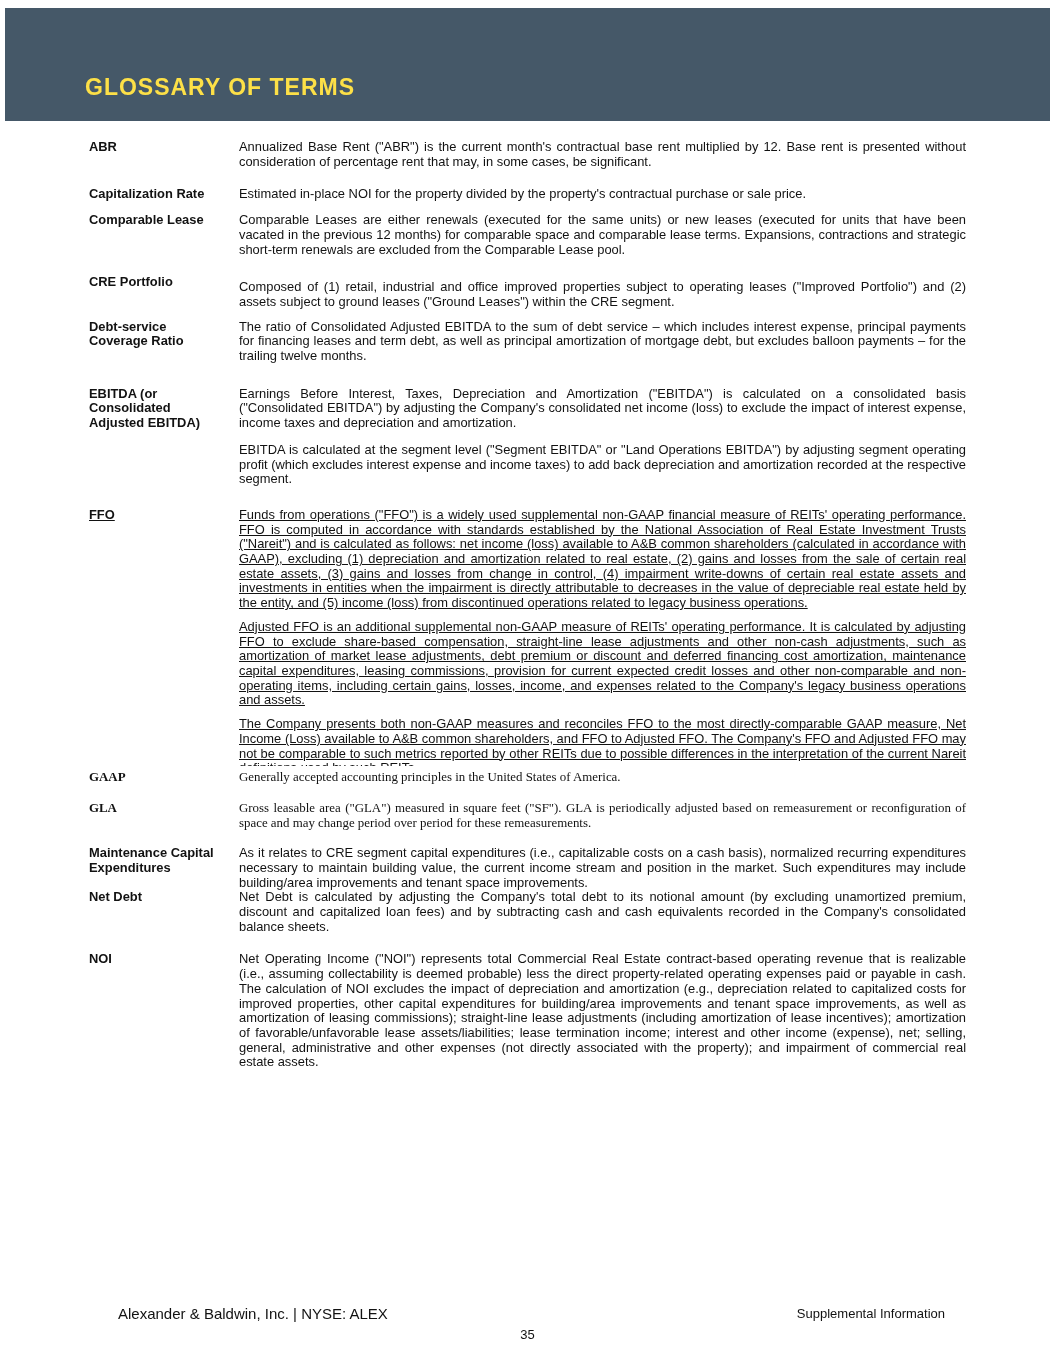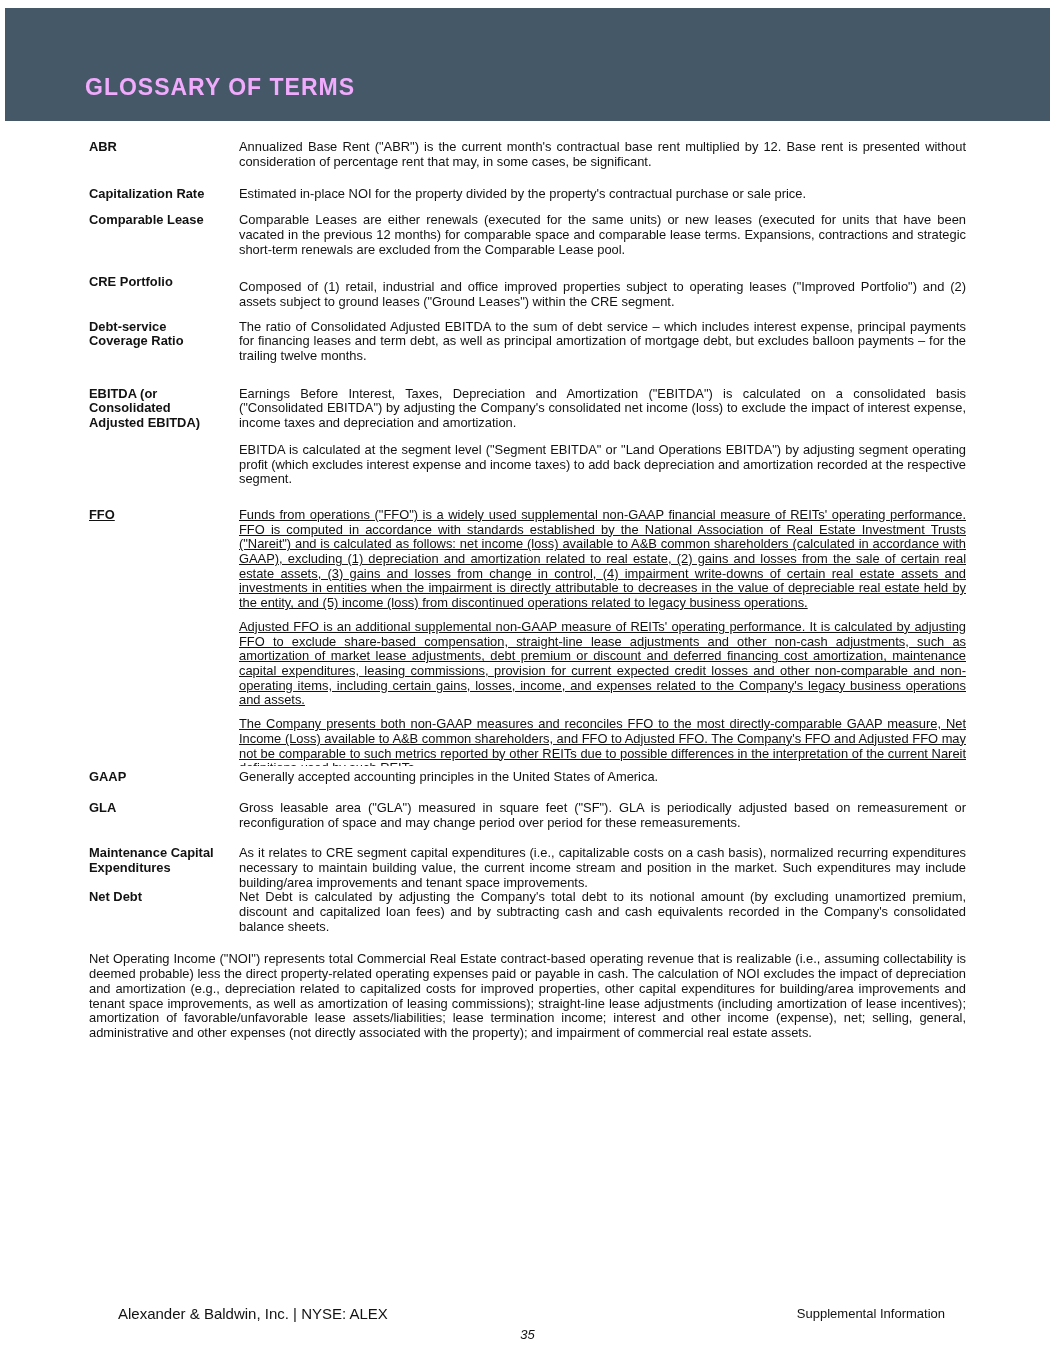--- a/index.html
+++ b/index.html
@@ -15,21 +15,21 @@
   .titlebar {
     position: absolute;
     left: 5px; top: 8px; right: 5px;
     height: 113px;
     background: #455868;
   }
   .titlebar h1 {
     margin: 0;
     position: absolute;
     left: 80px; top: 67px;
-    color: #f0abfc;
+    color: #fde047;
     font-size: 23px;
     line-height: 24px;
     font-weight: 700;
     letter-spacing: 1px;
     white-space: nowrap;
   }
   .content {
     position: absolute;
     left: 89px; top: 140px;
     width: 877px;
@@ -53,37 +53,37 @@
   .row-ffo .def p { margin-bottom: 9px; }
   .row-ffo .def p:last-child { margin-bottom: 0; }
   .def.offset { padding-top: 5px; }
   .clip { max-height: 49px; overflow: hidden; }
   .mb18 { margin-bottom: 18px; }
   .mb27 { margin-bottom: 11px; }
   .mb10 { margin-bottom: 10px; }
   .mb23 { margin-bottom: 23px; }
   .mb21 { margin-bottom: 21px; }
   .mb4  { margin-bottom: 4px; text-decoration: underline; }
-  .mb16 { margin-bottom: 16px; }
+  .mb16 { margin-bottom: 16px; font-family: Liberation Serif, serif; }
   .mb19 { }
   .footer-left {
     position: absolute;
     left: 118px; top: 1306px;
     font-size: 15px; line-height: 15px;
   }
   .footer-right {
     position: absolute;
     right: 110px; top: 1306px;
     font-size: 13px; line-height: 15px;
   }
   .footer-page {
     position: absolute;
     left: 0; right: 0; top: 1327px;
     text-align: center;
-    font-size: 13px; line-height: 15px; font-style: italic;
+    font-size: 13px; line-height: 15px;
   }
 </style>
 </head>
 <body>
 
 <div class="page">
 
   <header class="titlebar">
     <h1>GLOSSARY OF TERMS</h1>
   </header>
@@ -164,20 +164,21 @@
     </div>
 
     <div class="row mb18">
       <div class="term">Net Debt</div>
       <div class="def">
         <p>Net Debt is calculated by adjusting the Company's total debt to its notional amount (by excluding unamortized premium, discount and capitalized loan fees) and by subtracting cash and cash equivalents recorded in the Company's consolidated balance sheets.</p>
       </div>
     </div>
 
     <div class="row">
+      <div class="term">NOI</div>
       <div class="def">
         <p>Net Operating Income ("NOI") represents total Commercial Real Estate contract-based operating revenue that is realizable (i.e., assuming collectability is deemed probable) less the direct property-related operating expenses paid or payable in cash. The calculation of NOI excludes the impact of depreciation and amortization (e.g., depreciation related to capitalized costs for improved properties, other capital expenditures for building/area improvements and tenant space improvements, as well as amortization of leasing commissions); straight-line lease adjustments (including amortization of lease incentives); amortization of favorable/unfavorable lease assets/liabilities; lease termination income; interest and other income (expense), net; selling, general, administrative and other expenses (not directly associated with the property); and impairment of commercial real estate assets.</p>
       </div>
     </div>
 
   </main>
 
   <div class="footer-left">Alexander &amp; Baldwin, Inc. | NYSE: ALEX</div>
   <div class="footer-right">Supplemental Information</div>
   <div class="footer-page">35</div>

